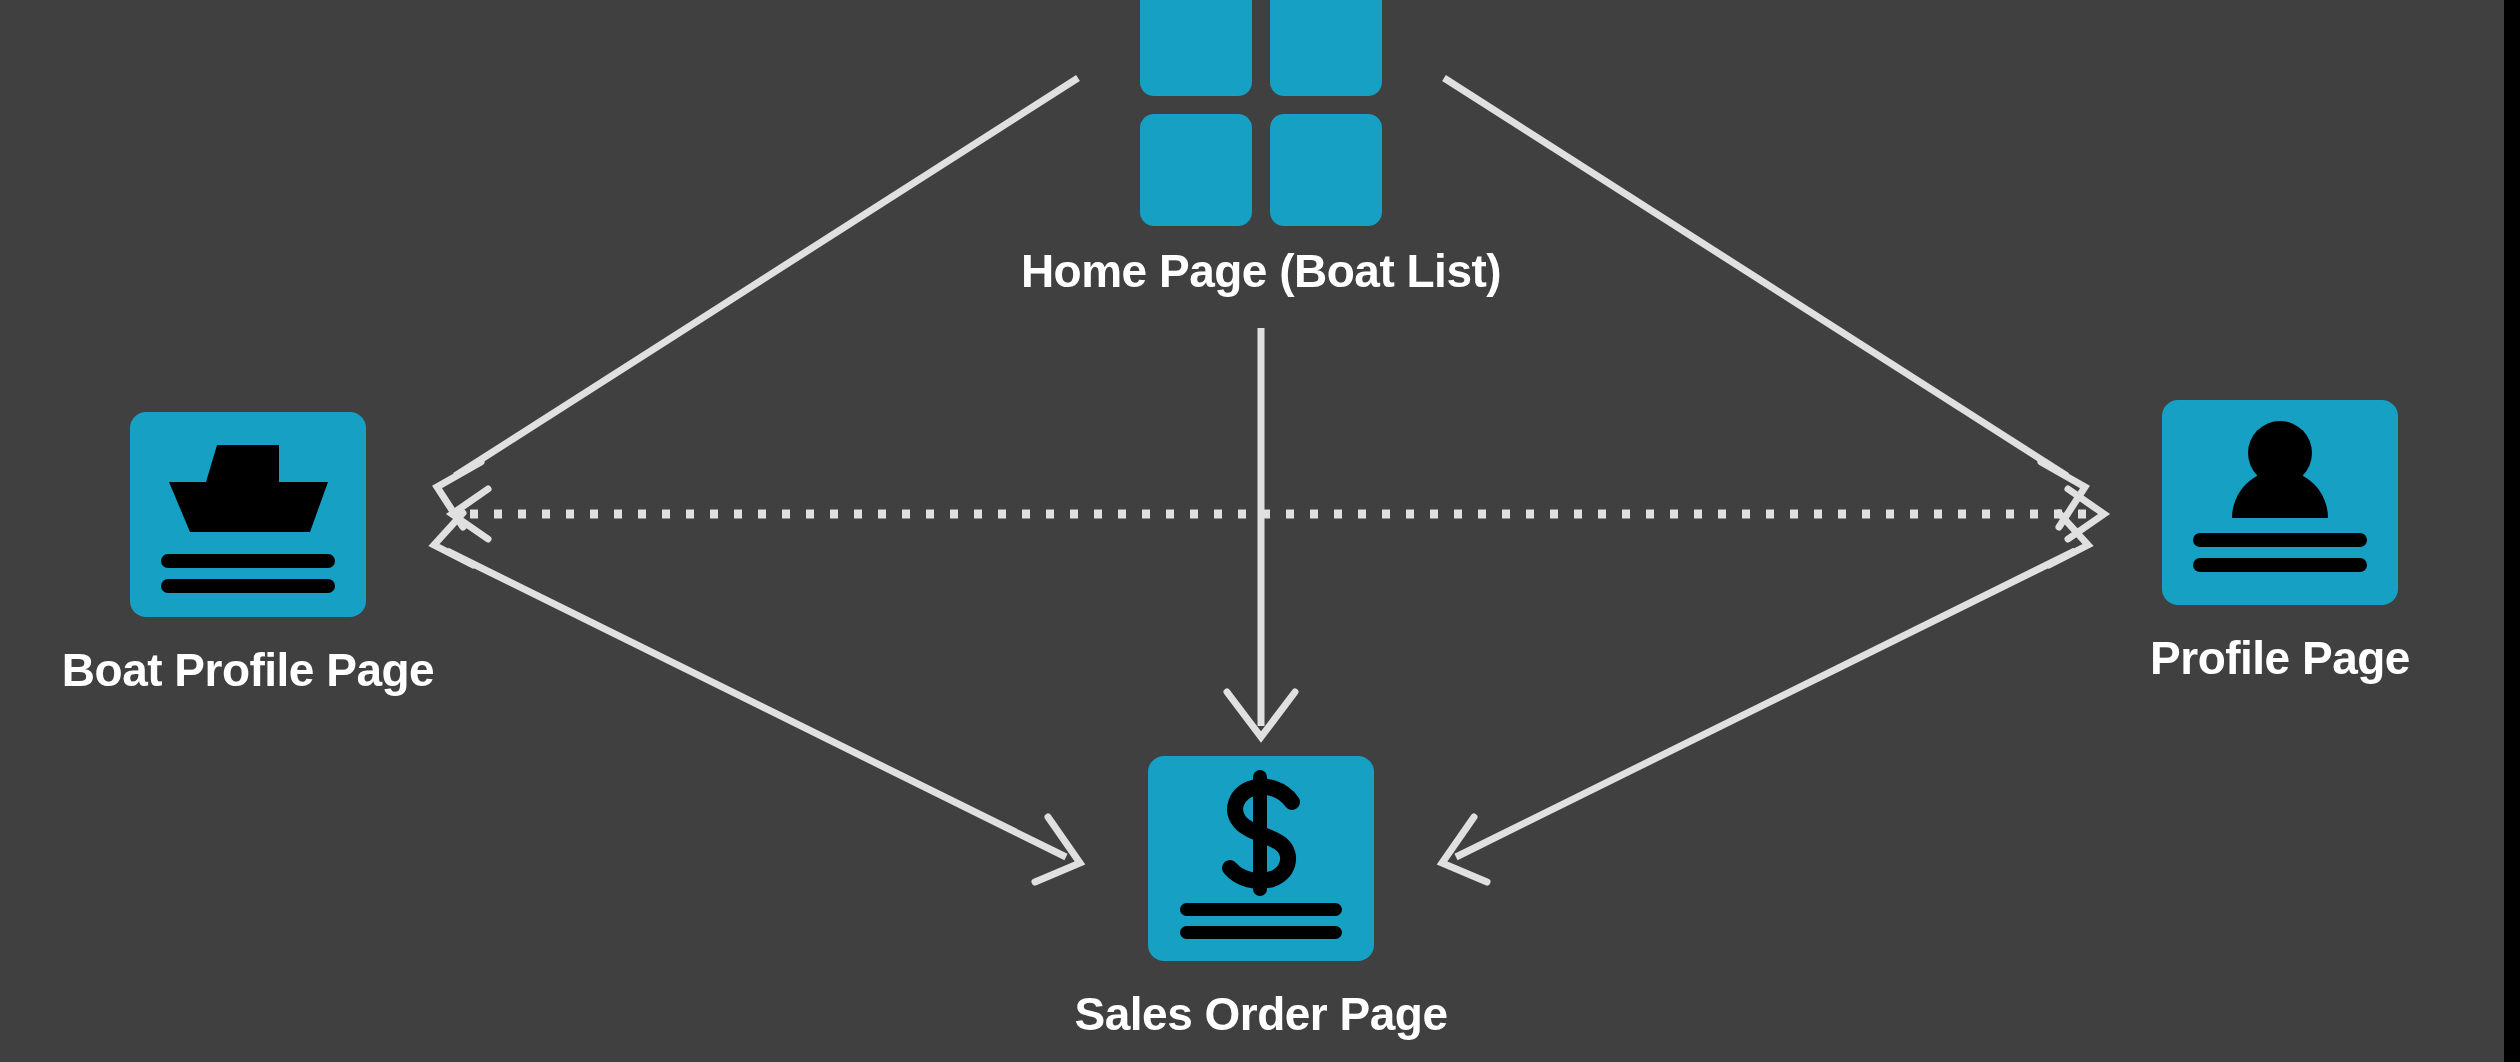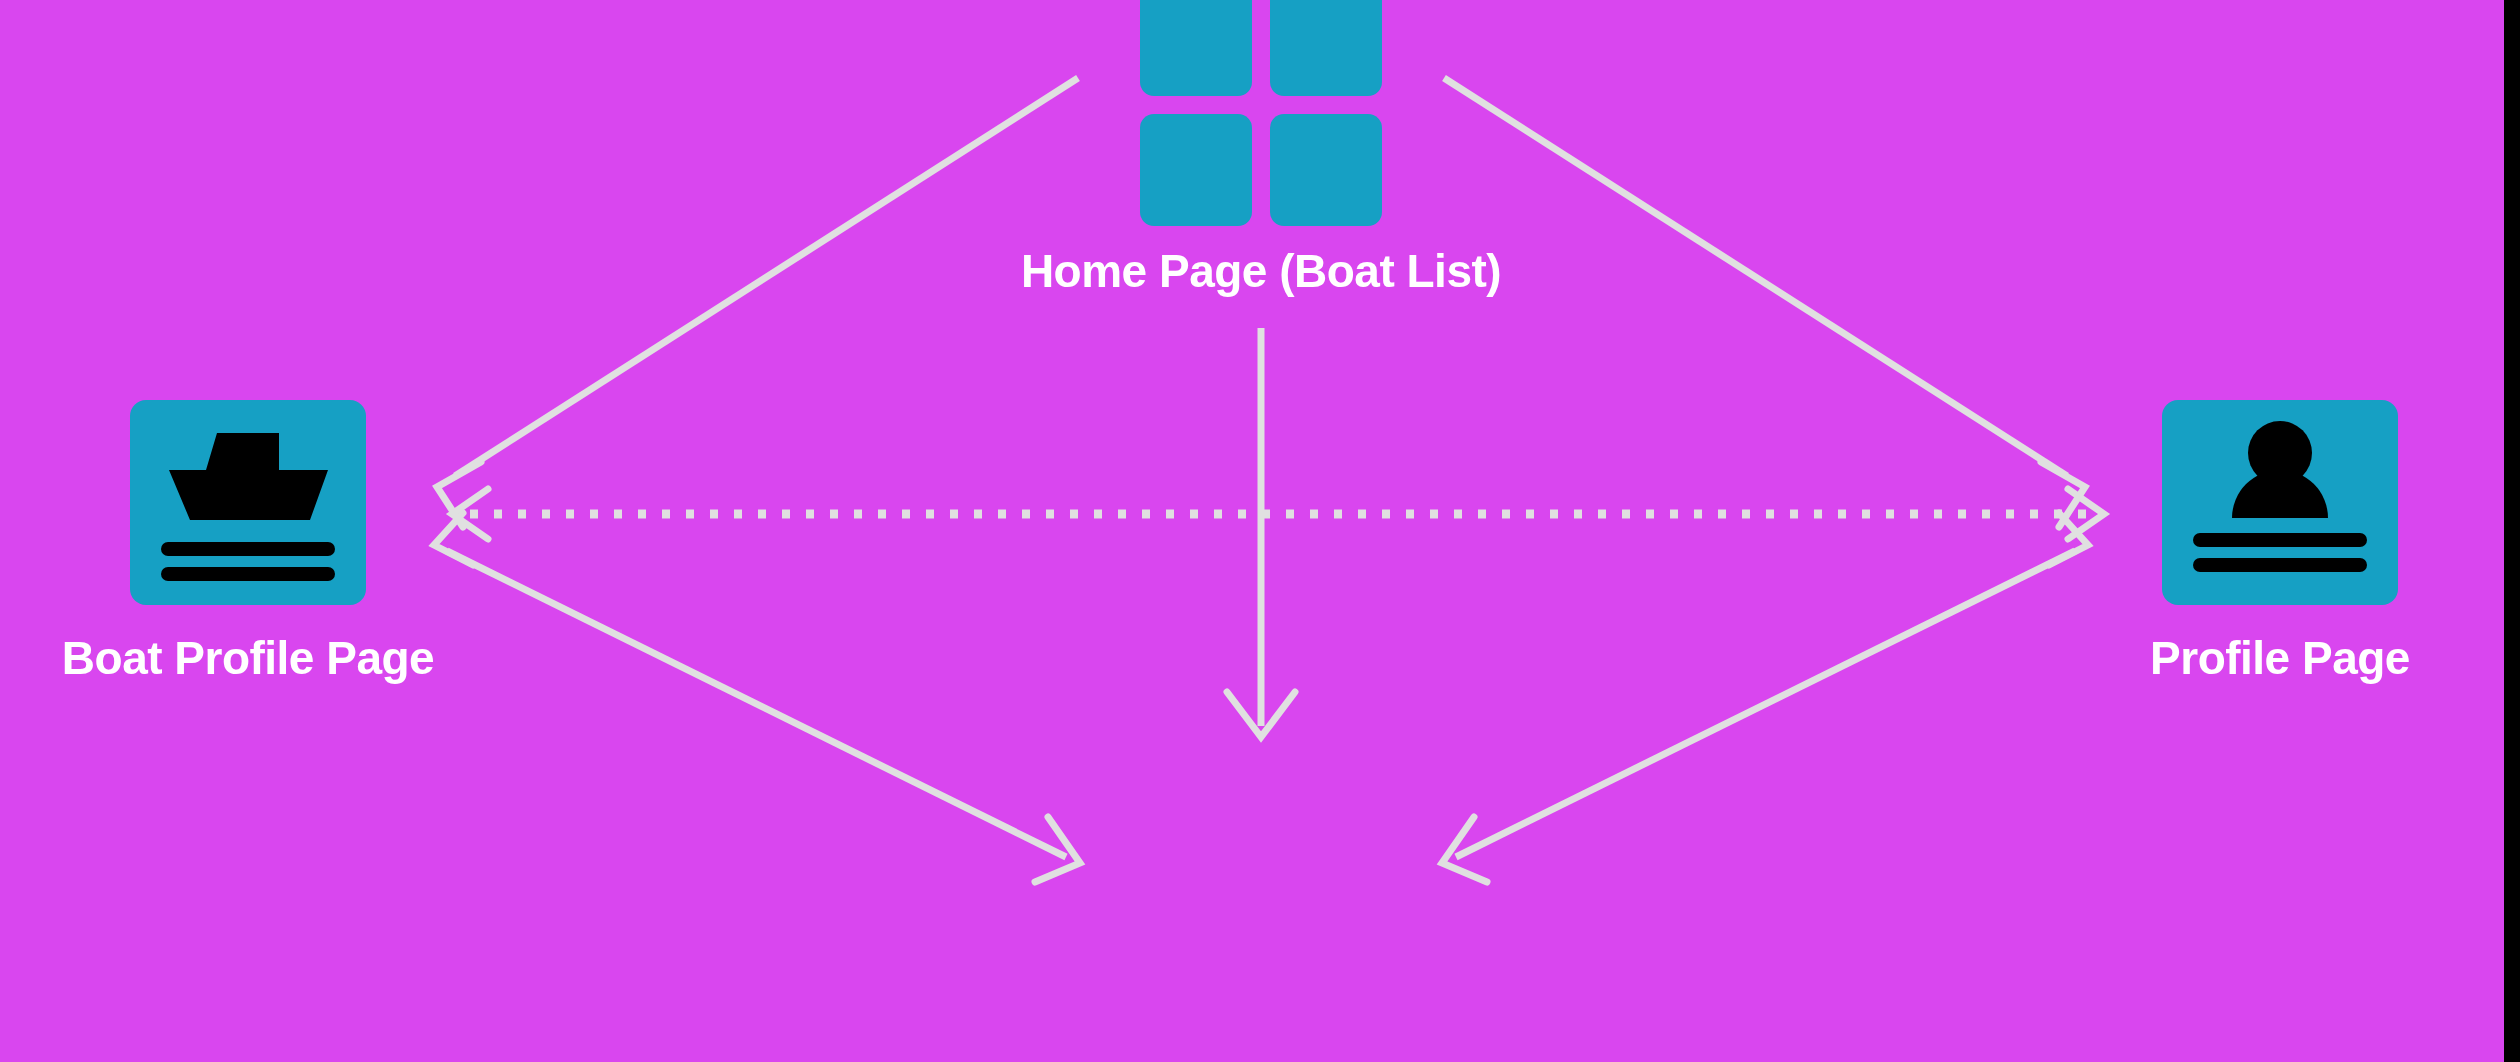--- a/index.html
+++ b/index.html
@@ -10,21 +10,21 @@
   body {
     width: 2520px;
     height: 1062px;
     overflow: hidden;
     font-family: "Liberation Sans", sans-serif;
   }
   #diagram-root {
     position: relative;
     width: 2504px;
     height: 1062px;
-    background: #d946ef;
+    background: #404040;
   }
   #edge-layer {
     position: absolute;
     left: 0;
     top: 0;
     width: 2520px;
     height: 1062px;
   }
   .node {
     position: absolute;
@@ -49,21 +49,21 @@
   
   #node-home {
     left: 1140px;
     top: -16px;
     width: 242px;
   }
   #node-home .node-label { margin-top: 22px; }
 
   #node-boat {
     left: 130px;
-    top: 400px;
+    top: 412px;
     width: 236px;
   }
   #node-boat .node-label { margin-top: 30px; }
 
   #node-customer {
     left: 2162px;
     top: 400px;
     width: 236px;
   }
   #node-customer .node-label { margin-top: 30px; }
@@ -142,14 +142,27 @@
       <rect x="0" y="0" width="236" height="205" rx="16" ry="16" fill="#16a0c4"></rect>
 
       <circle cx="118" cy="53" r="32" fill="#000000"></circle>
       <path d="M 70 118 A 48 48 0 0 1 166 118 Z" fill="#000000"></path>
       <rect x="31" y="133" width="174" height="14" rx="7" ry="7" fill="#000000"></rect>
       <rect x="31" y="158" width="174" height="14" rx="7" ry="7" fill="#000000"></rect>
     </svg>
     <div class="node-label">Profile Page</div>
   </div>
 
+  <div class="node" id="node-sales">
+    <svg class="node-icon" width="226" height="205" viewBox="0 0 226 205" xmlns="http://www.w3.org/2000/svg">
+      <rect x="0" y="0" width="226" height="205" rx="16" ry="16" fill="#16a0c4"></rect>
+
+      <path d="M 144 46 C 135 33 118 28 105 32 C 88 37 82 54 92 66
+               C 101 77 122 79 133 88 C 146 99 140 118 124 123
+               C 109 128 91 123 82 112" fill="none" stroke="#000000" stroke-width="16" stroke-linecap="round" stroke-linejoin="round"></path>
+      <rect x="105" y="14" width="14" height="126" rx="7" ry="7" fill="#000000"></rect>
+      <rect x="32" y="147" width="162" height="13" rx="6.5" ry="6.5" fill="#000000"></rect>
+      <rect x="32" y="170" width="162" height="13" rx="6.5" ry="6.5" fill="#000000"></rect>
+    </svg>
+    <div class="node-label">Sales Order Page</div>
+  </div>
 
 </div>
 
 </body></html>

